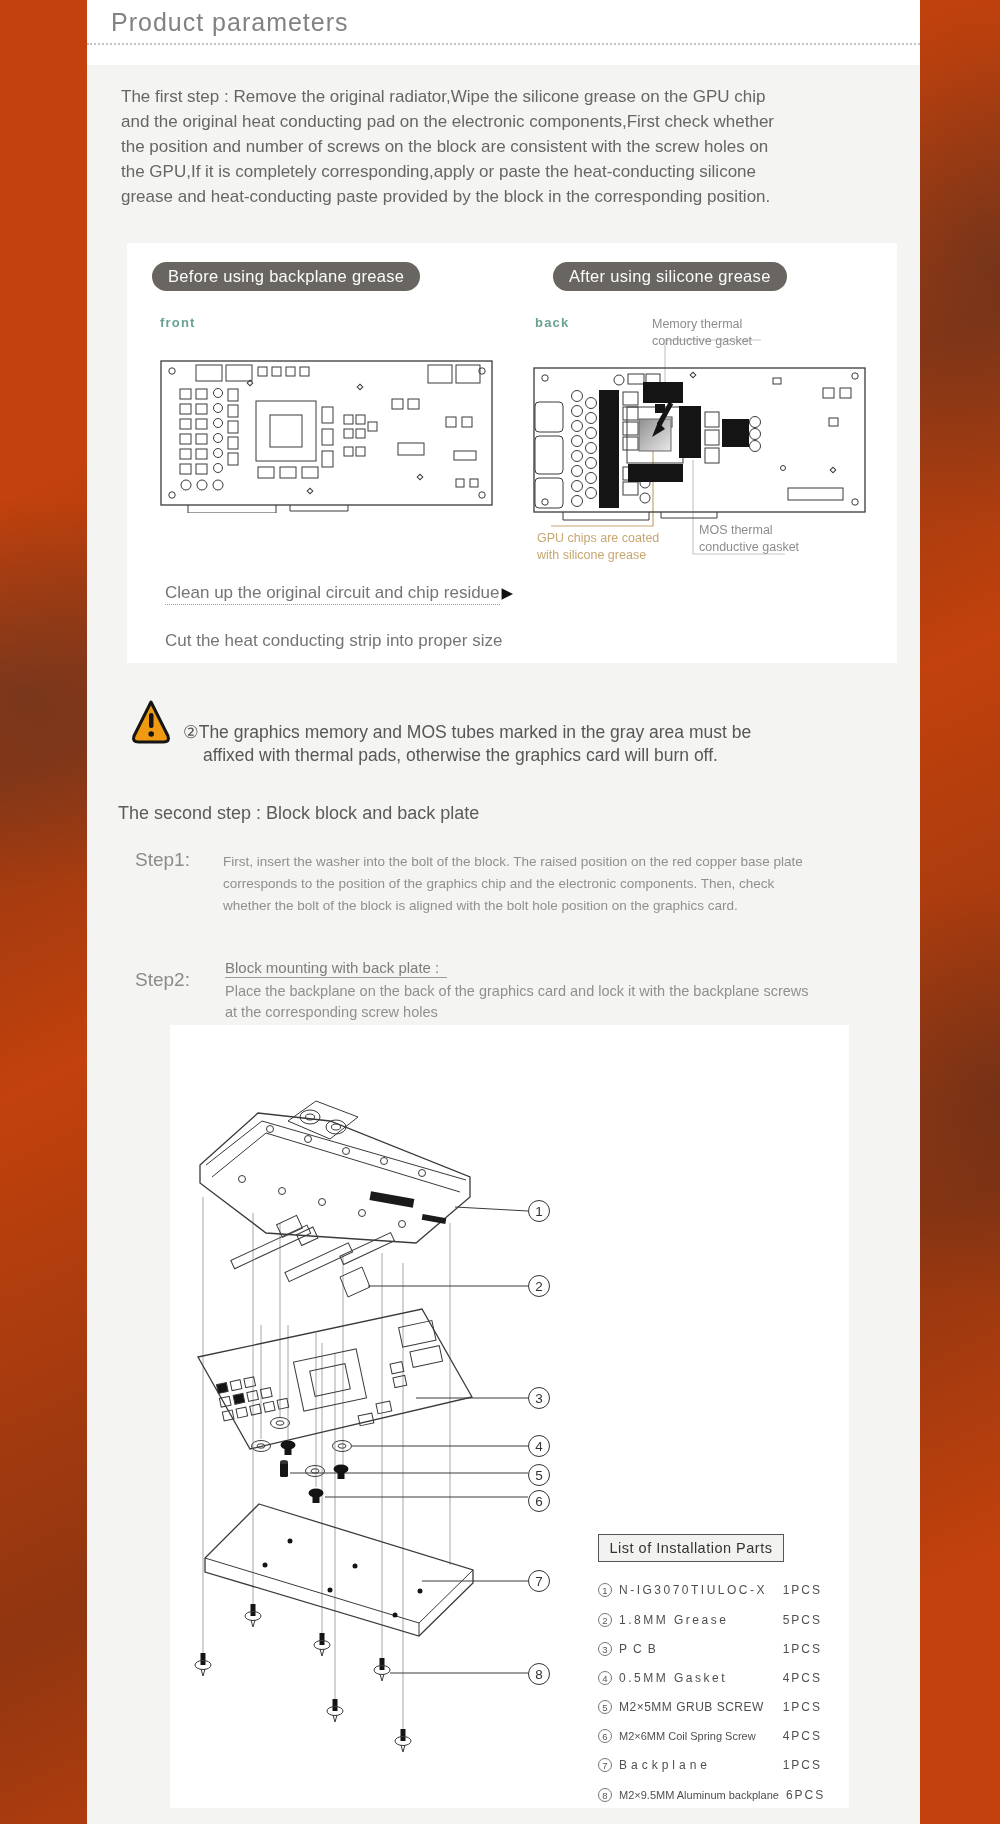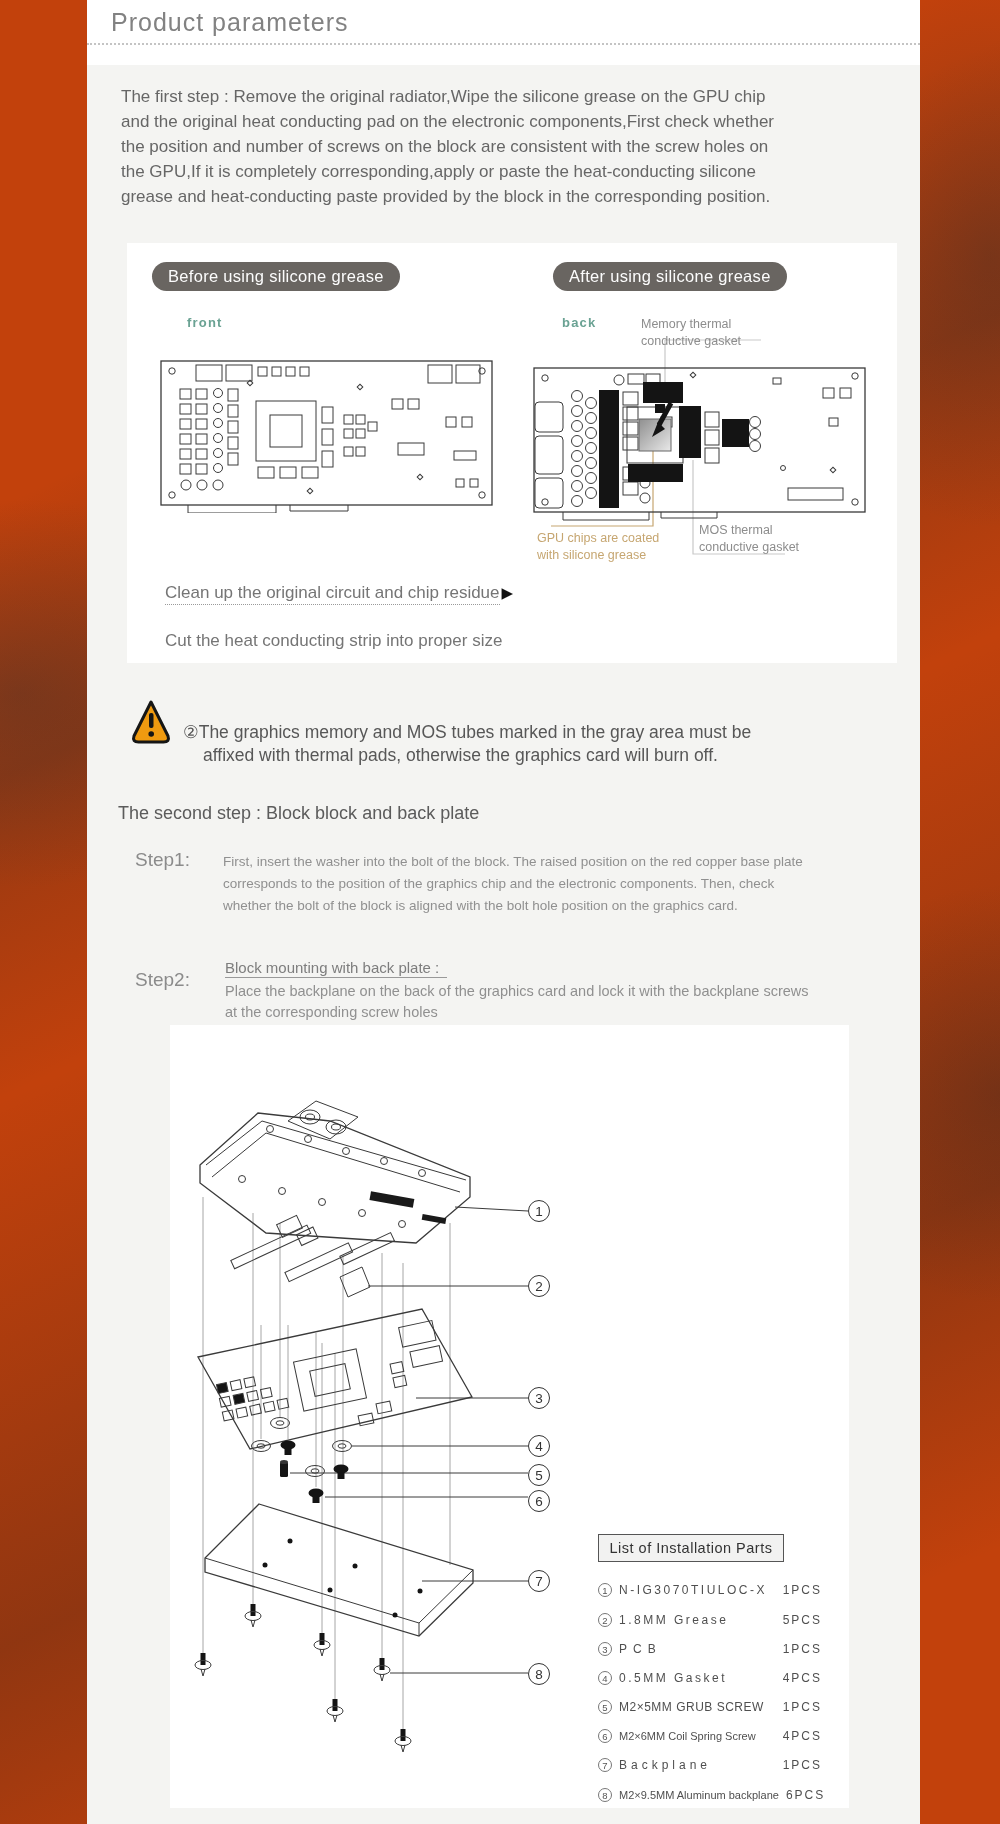--- a/index.html
+++ b/index.html
@@ -18,21 +18,21 @@
   .header-rule{position:absolute;left:0;top:43px;width:833px;border-top:2px dotted #c4c4c4;}
   .preline{white-space:pre-line;}
   .intro{position:absolute;left:34px;top:84px;width:780px;font-size:17px;line-height:25px;color:#666;}
 
   .panel{position:absolute;background:#fff;}
   .panel-grease{left:40px;top:243px;width:770px;height:420px;}
   .badge{position:absolute;top:19px;height:29px;border-radius:15px;background:#696561;color:#fcfcfc;
          font-size:16.5px;letter-spacing:.3px;display:flex;align-items:center;padding:0 16px;}
   .badge-before{left:25px;}
   .badge-after{left:426px;}
-  .side-label{position:absolute;top:72px;font-size:13px;letter-spacing:1.2px;color:#6aa293;font-weight:bold;margin-left:27px;}
+  .side-label{position:absolute;top:72px;font-size:13px;letter-spacing:1.2px;color:#6aa293;font-weight:bold;}
   .small-label{position:absolute;font-size:12.5px;line-height:17px;color:#8d8d8d;}
   .tan-label{color:#c6a671;}
   .caption{position:absolute;left:38px;font-size:17px;color:#757575;}
   .caption .dotted{border-bottom:1.5px dotted #9a9a9a;padding-bottom:2px;}
   .caption .tri{color:#111;font-size:15px;margin-left:2px;}
 
   .warn-icon{position:absolute;left:43px;top:698px;}
   .warn-line{position:absolute;left:96px;font-size:17.5px;color:#575757;}
   .warn-indent{left:116px;}
   .section-title{position:absolute;left:31px;top:803px;font-size:18px;color:#5b5b5b;}
@@ -73,21 +73,21 @@
       <div class="header-rule"></div>
     </div>
 
     <div class="intro preline">The first step : Remove the original radiator,Wipe the silicone grease on the GPU chip
 and the original heat conducting pad on the electronic components,First check whether
 the position and number of screws on the block are consistent with the screw holes on
 the GPU,If it is completely corresponding,apply or paste the heat-conducting silicone
 grease and heat-conducting paste provided by the block in the corresponding position.</div>
 
     <div class="panel panel-grease">
-      <div class="badge badge-before">Before using silicone grease</div>
+      <div class="badge badge-before">Before using backplane grease</div>
       <div class="badge badge-after">After using silicone grease</div>
       <div class="side-label" style="left:33px;">front</div>
       <div class="side-label" style="left:408px;">back</div>
 
       <svg style="position:absolute;left:33px;top:116px;" width="334" height="154" viewBox="0 0 334 154">
         <rect class="ln2" x="1" y="2" width="331" height="144" fill="#fff"></rect>
         <path class="ln" d="M28 146 v8 h88 v-8 M130 146 v6 h58 v-6"></path>
         <g class="ln">
           <circle cx="12" cy="12" r="3.2"></circle>
             <circle cx="322" cy="12" r="3.2"></circle>
@@ -224,21 +224,21 @@
         <rect class="blk" x="66" y="72" width="20" height="118"></rect>
         <rect class="blk" x="122" y="86" width="10" height="9"></rect>
         <rect class="blk" x="110" y="64" width="40" height="21"></rect>
         <rect class="blk" x="146" y="88" width="22" height="52"></rect>
         <rect class="blk" x="95" y="146" width="55" height="18"></rect>
         <rect class="blk" x="189" y="101" width="27" height="28"></rect>
         <line x1="138" y1="85" x2="126" y2="107" stroke="#141414" stroke-width="5"></line>
         <polygon class="blk" points="119,119 125,104 132,111"></polygon>
       </svg>
 
-      <div class="small-label preline" style="left:514px;top:73px;">Memory thermal
+      <div class="small-label preline" style="left:525px;top:73px;">Memory thermal
 conductive gasket</div>
       <div class="small-label tan-label preline" style="left:410px;top:287px;">GPU chips are coated
 with silicone grease</div>
       <div class="small-label preline" style="left:572px;top:279px;">MOS thermal
 conductive gasket</div>
 
       <div class="caption" style="top:340px;">
         <span class="dotted">Clean up the original circuit and chip residue</span><span class="tri">▶</span>
       </div>
       <div class="caption" style="top:388px;">Cut the heat conducting strip into proper size</div>

